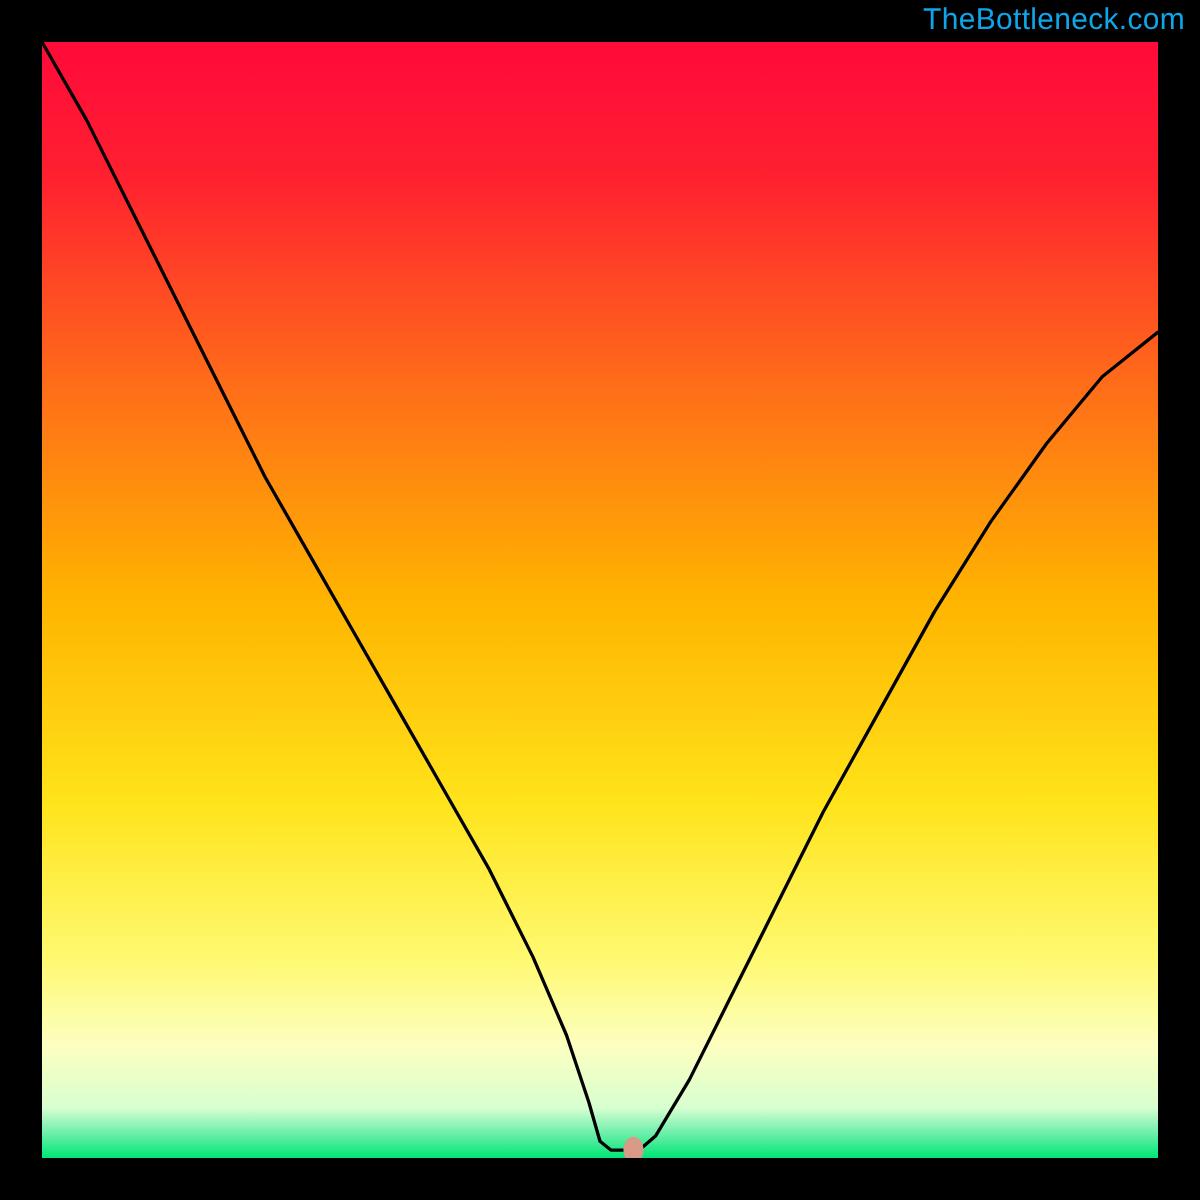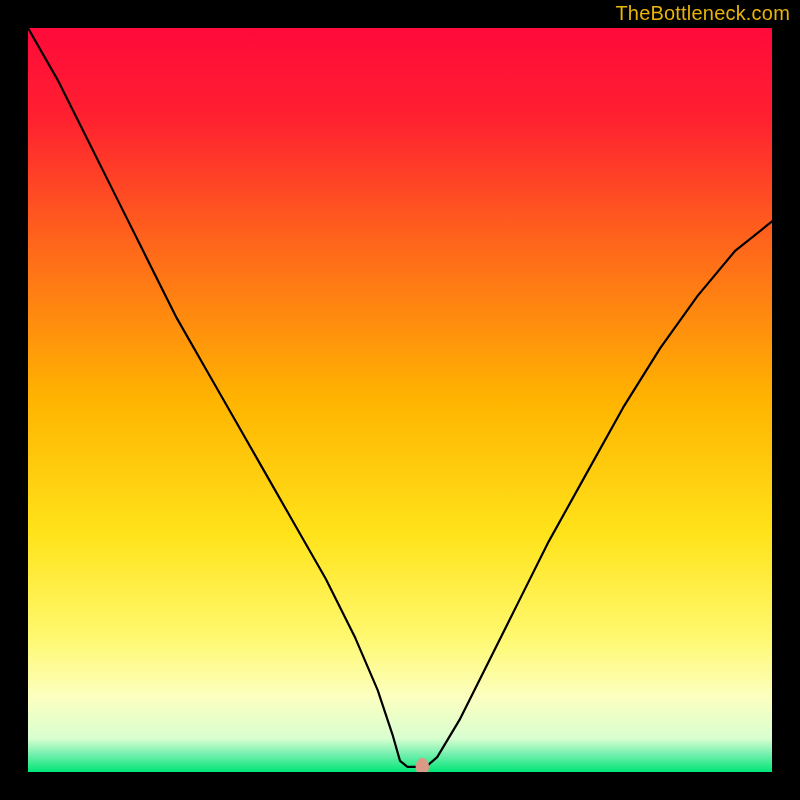--- a/index.html
+++ b/index.html
@@ -8,21 +8,21 @@
     width: 800px;
     height: 800px;
     background: #000;
     overflow: hidden;
     font-family: Arial, sans-serif;
   }
   .watermark {
     position: absolute;
     top: 2px;
     right: 10px;
-    color: #eab308;
+    color: #0ea5e9;
     font-size: 20px;
     font-weight: 500;
     z-index: 10;
     letter-spacing: 0.2px;
   }
   .plot-area {
     position: absolute;
     left: 28px;
     top: 28px;
     width: 744px;

